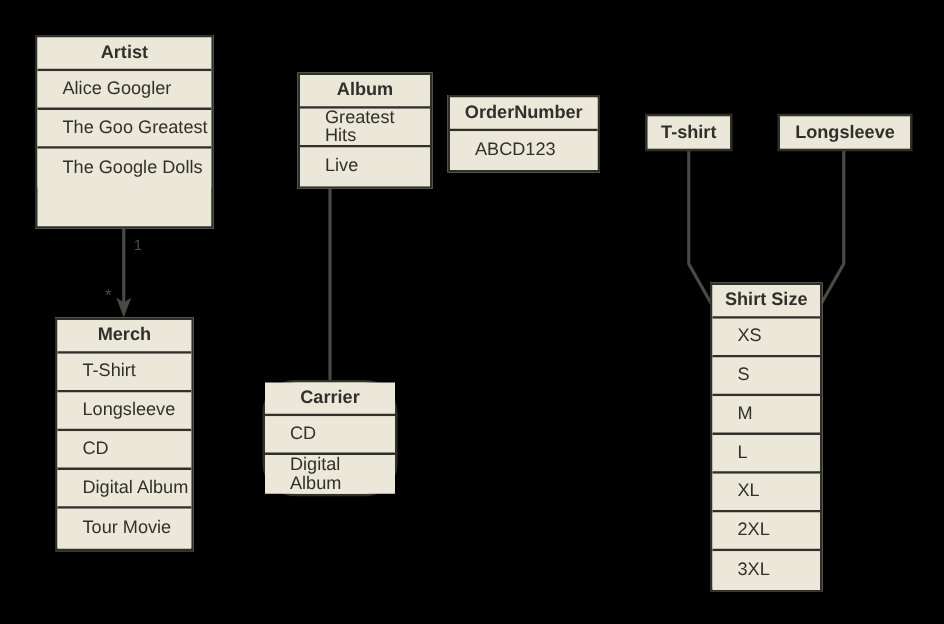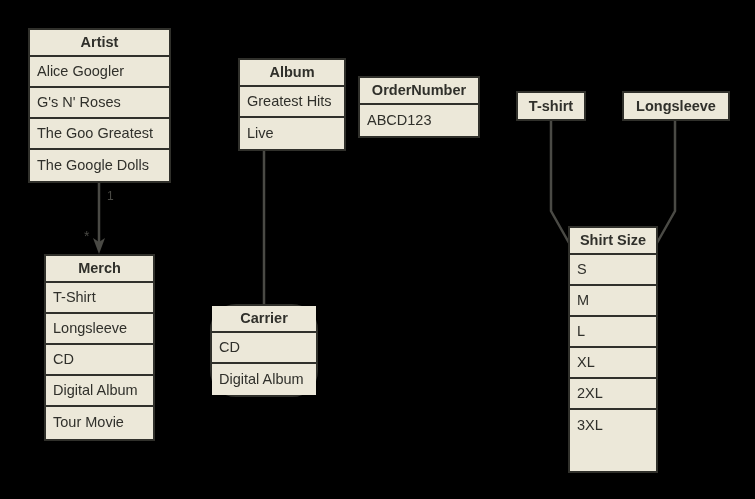--- a/index.html
+++ b/index.html
@@ -46,21 +46,21 @@
     background: #ece8d9;
   }
   .cell.header {
     font-weight: bold;
     justify-content: center;
     height: 27px;
     border-bottom: 2px solid #30302b;
   }
   .cell.row {
     justify-content: flex-start;
-    padding-left: 7px;
+    padding-left: 20px;
     height: 31px;
     border-bottom: 2px solid #30302b;
   }
   .cell.row.last {
     border-bottom: none;
   }
   .entity.single .cell.header {
     border-bottom: none;
     height: 100%;
     padding: 0 9px;
@@ -90,21 +90,20 @@
     <line x1="264" y1="150" x2="264" y2="305" stroke="#4a4a45" stroke-width="2.5"></line>
 
     <path d="M 551 120 L 551 211 L 573 250" fill="none" stroke="#4a4a45" stroke-width="2.5"></path>
 
     <path d="M 675 120 L 675 211 L 653 250" fill="none" stroke="#4a4a45" stroke-width="2.5"></path>
   </svg>
 
   <div class="entity" style="left:28px; top:28px; width:143px; height:155px;">
     <div class="cell header">Artist</div>
     <div class="cell row">Alice Googler</div>
-    <div class="cell row">G's N' Roses</div>
     <div class="cell row">The Goo Greatest</div>
     <div class="cell row last">The Google Dolls</div>
   </div>
 
   <div class="entity" style="left:44px; top:254px; width:111px; height:187px;">
     <div class="cell header">Merch</div>
     <div class="cell row">T-Shirt</div>
     <div class="cell row">Longsleeve</div>
     <div class="cell row">CD</div>
     <div class="cell row">Digital Album</div>
@@ -131,20 +130,21 @@
   <div class="entity single" style="left:516px; top:91px; width:70px; height:30px;">
     <div class="cell header">T-shirt</div>
   </div>
 
   <div class="entity single" style="left:622px; top:91px; width:108px; height:30px;">
     <div class="cell header">Longsleeve</div>
   </div>
 
   <div class="entity" style="left:568px; top:226px; width:90px; height:247px;">
     <div class="cell header">Shirt Size</div>
+    <div class="cell row">XS</div>
     <div class="cell row">S</div>
     <div class="cell row">M</div>
     <div class="cell row">L</div>
     <div class="cell row">XL</div>
     <div class="cell row">2XL</div>
     <div class="cell row last">3XL</div>
   </div>
 
   <div class="edge-label" style="left:107px; top:190px;">1</div>
   <div class="edge-label star" style="left:84px; top:229px;">*</div>

